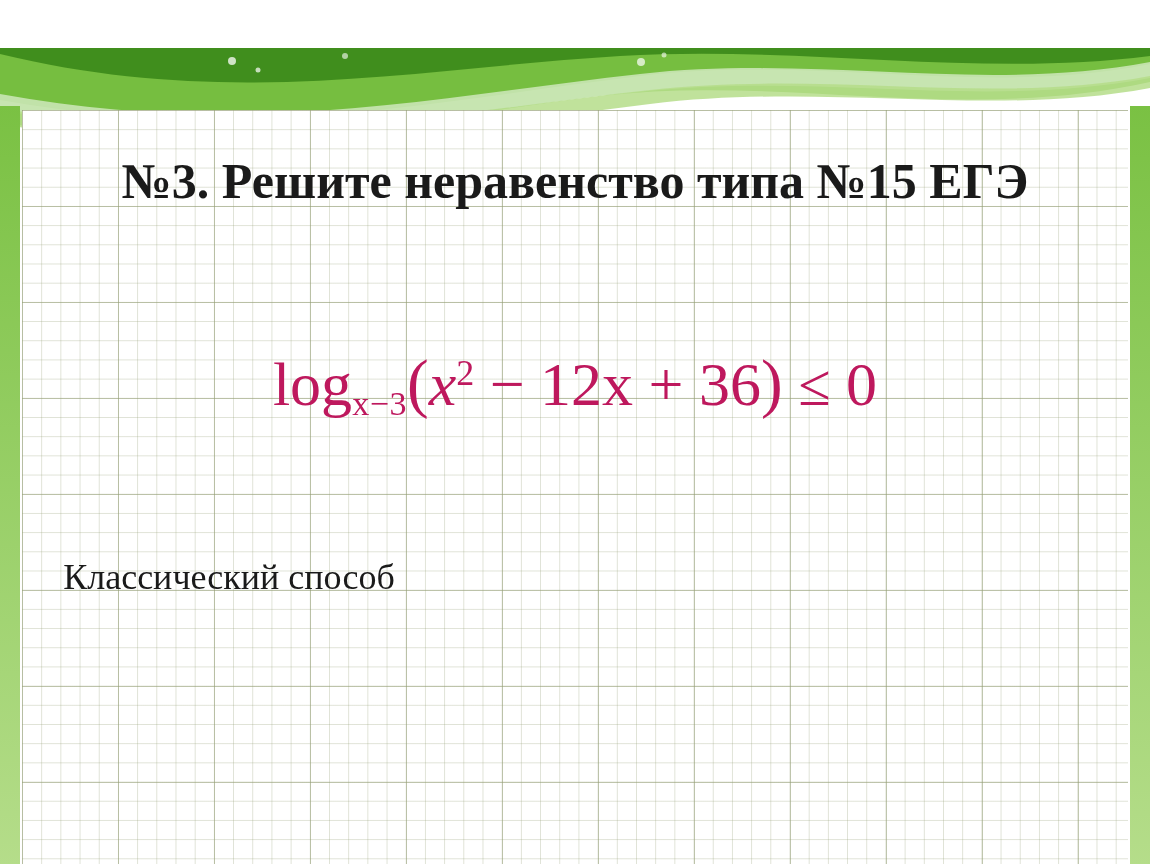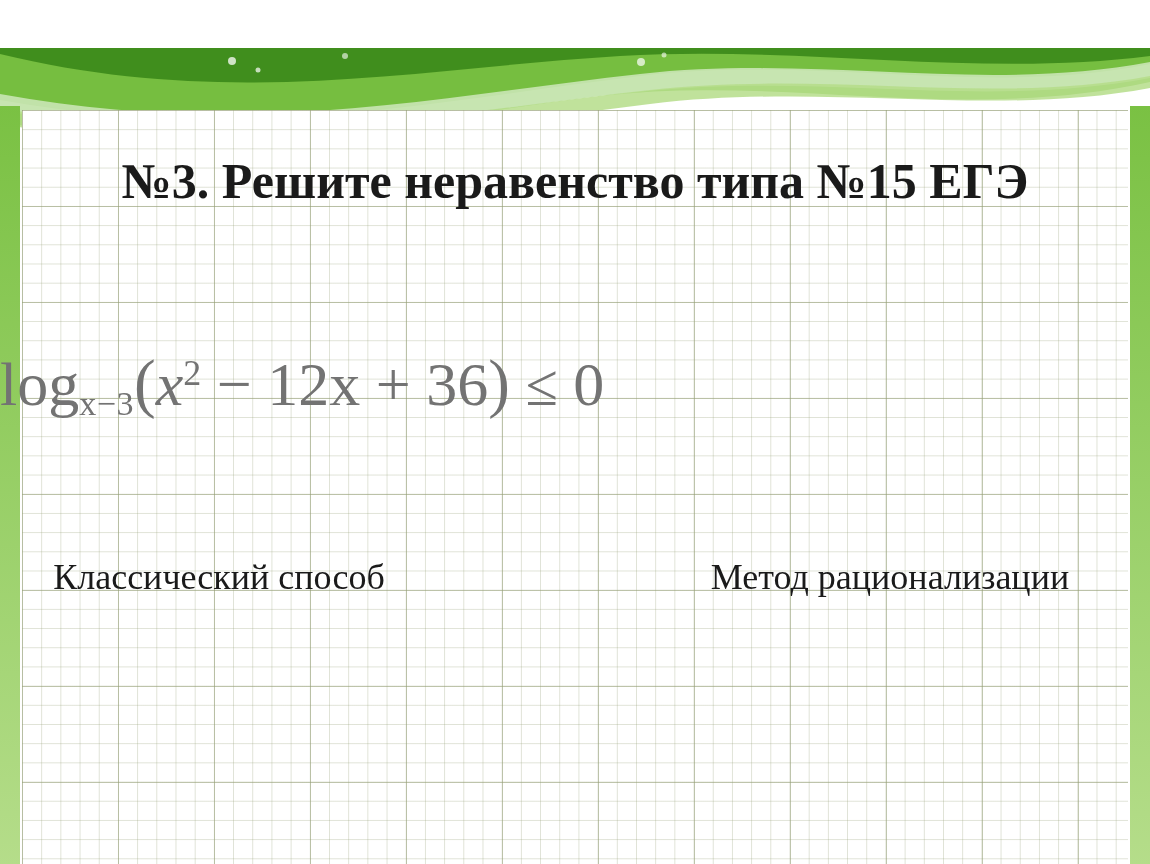--- a/index.html
+++ b/index.html
@@ -71,42 +71,42 @@
     color: #1a1a1a;
     letter-spacing: 0px;
     white-space: nowrap;
   }
 
   .formula {
     position: absolute;
     left: 0;
     top: 298px;
     width: 1150px;
-    text-align: left;
+    text-align: center;
     font-size: 62px;
-    color: #737373;
+    color: #be185d;
     white-space: nowrap;
   }
   .formula .lg { font-family: "Liberation Serif", serif; }
   .formula .sub {
     font-size: 0.55em;
     vertical-align: -0.28em;
     letter-spacing: 0.5px;
   }
   .formula .ital { font-style: italic; }
   .formula .sup {
     font-size: 0.58em;
     vertical-align: 0.55em;
   }
   .formula .paren { font-size: 1.05em; }
   .formula .rel { font-size: 0.95em; }
 
   .label-left {
     position: absolute;
-    left: 4px;
+    left: 14px;
     top: 508px;
     width: 430px;
     text-align: center;
     font-size: 36px;
     color: #1a1a1a;
     white-space: nowrap;
   }
   .label-right {
     position: absolute;
     left: 640px;
@@ -154,16 +154,15 @@
   <div class="content">
 
     <div class="slide-title">№3. Решите неравенство типа №15 ЕГЭ</div>
 
     <div class="formula">
       <span class="lg">log</span><span class="sub">x−3</span><span class="paren">(</span><span class="ital">x</span><span class="sup">2</span><span> − 12x + 36</span><span class="paren">)</span>&nbsp;<span class="rel">≤</span>&nbsp;<span>0</span>
     </div>
 
     <div class="label-left">Классический способ</div>
 
-    <div class="label-right">Метод рационализации</div>
 
   </div>
 </div>
 
 </body></html>

